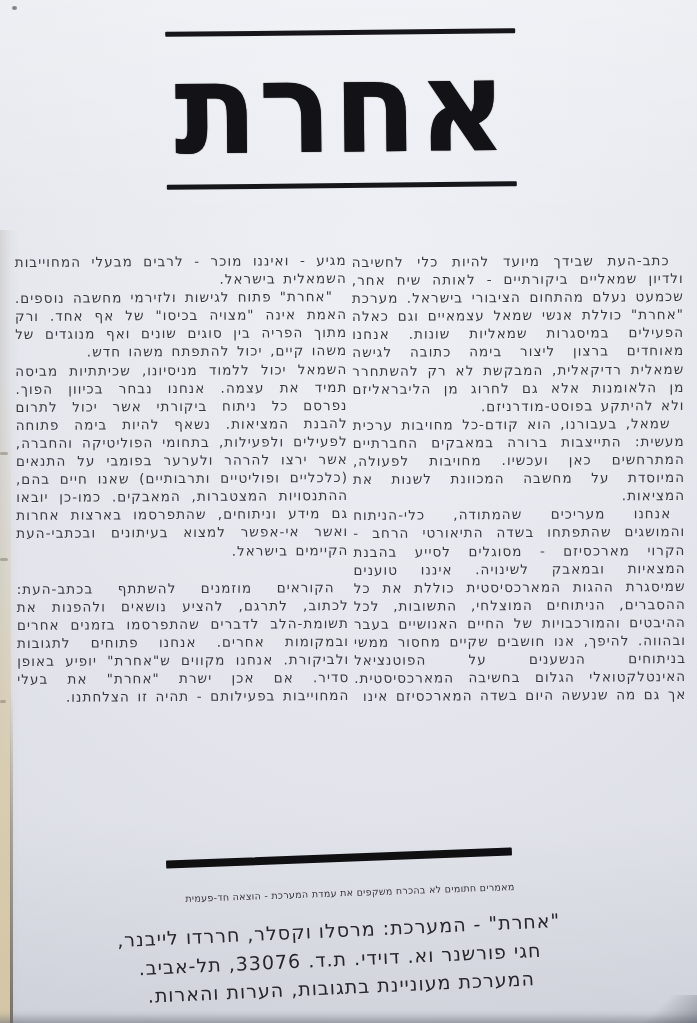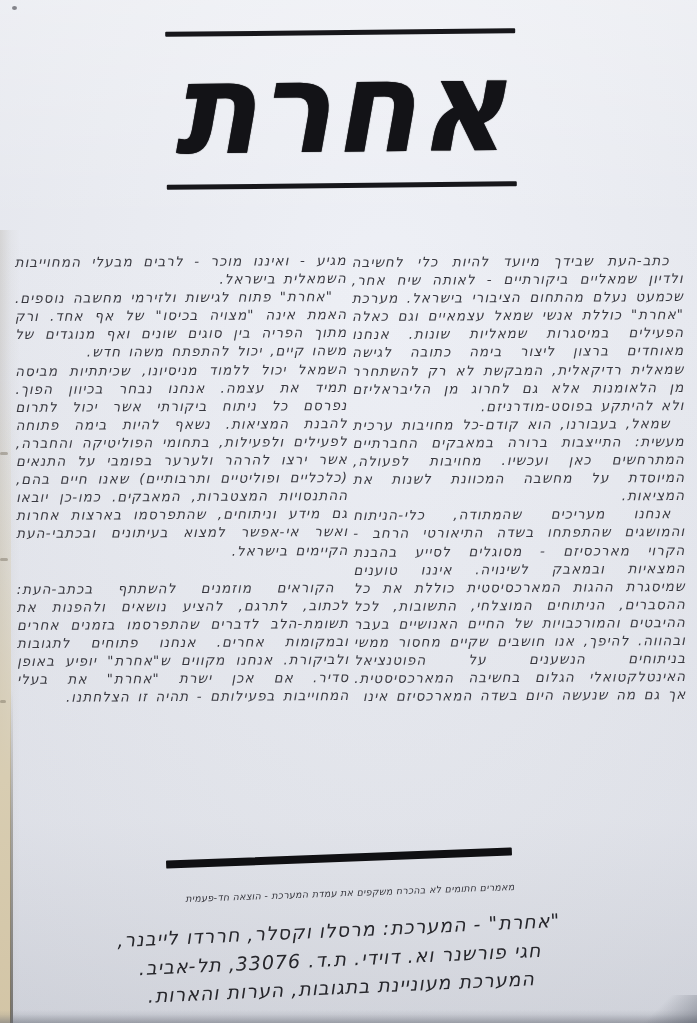--- a/index.html
+++ b/index.html
@@ -9,21 +9,20 @@
     background: #cfd2d8;
     overflow: hidden;
   }
   .page {
     position: relative;
     width: 697px; height: 1023px;
     background:
       linear-gradient(to bottom, rgba(255,255,255,0.30) 0%, rgba(255,255,255,0) 22%, rgba(130,135,148,0.07) 80%, rgba(110,115,128,0.18) 100%),
       radial-gradient(ellipse at 55% 32%, #eef0f6 0%, #e8eaf0 55%, #e3e5ec 100%);
     overflow: hidden;
-    font-style: italic;
   }
 
   
   .masthead {
     position: absolute; top: 30px; left: 166px; width: 350px;
     text-align: center;
     transform: rotate(-0.6deg);
   }
   .rule { height: 5px; background: #17171b; border-radius: 1px; }
   .masthead-title {

